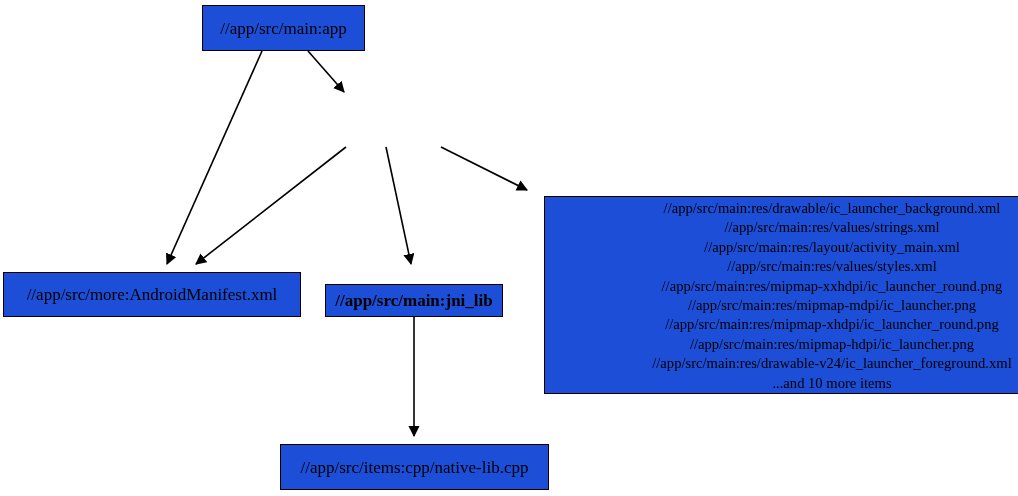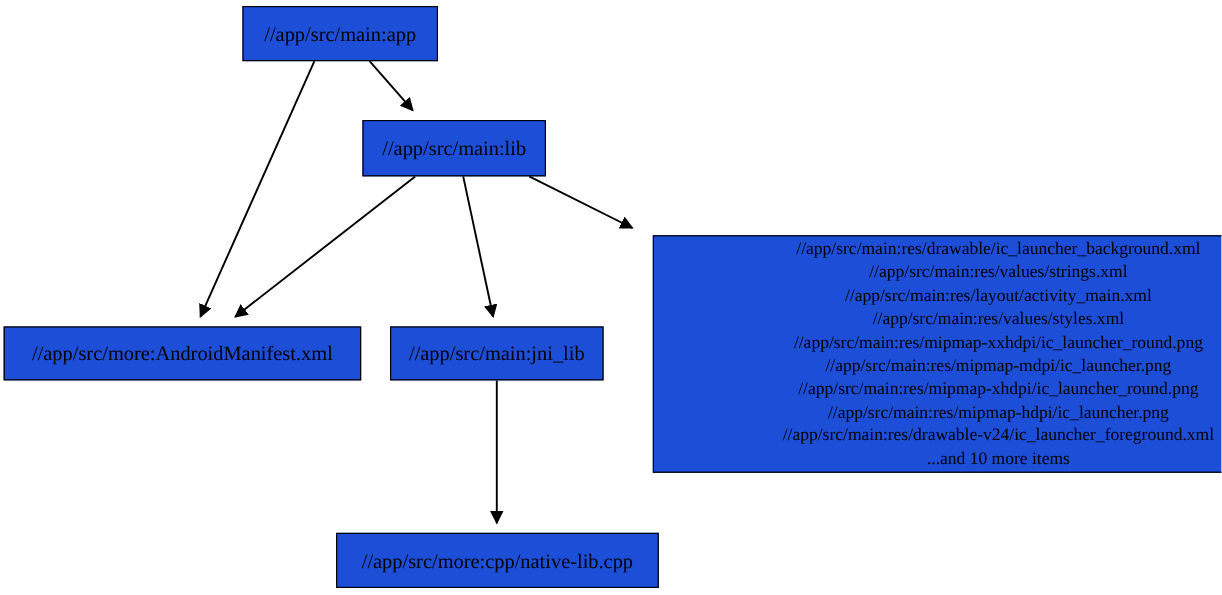--- a/index.html
+++ b/index.html
@@ -43,21 +43,21 @@
     letter-spacing: 0px;
   }
   .node-label.multi {
     font-size: 14.6px;
     line-height: 19.4px;
   }
   
   #node-app        { left: 202px; top: 5px;   width: 163px; height: 46px; }
   #node-lib        { left: 302px; top: 100px; width: 153px; height: 47px; }
   #node-manifest   { left: 3px;   top: 272px; width: 298px; height: 45px; }
-  #node-jnilib     { left: 325px; top: 272px; width: 178px; height: 45px; }
+  #node-jnilib     { left: 325px; top: 284px; width: 178px; height: 33px; font-weight: bold; }
   #node-resources  { left: 544px; top: 196px; width: 576px; height: 198px; align-items: flex-end; }
   #node-nativelib  { left: 280px; top: 444px; width: 269px; height: 46px; }
 </style>
 </head>
 <body>
 
 <div id="canvas">
 
   <svg class="edge-layer" width="1018" height="496" viewBox="0 0 1018 496">
     <defs>
@@ -76,34 +76,31 @@
 
     <path d="M 441,147 L 527,190" stroke="#000000" stroke-width="1.6" fill="none" marker-end="url(#arrow)"></path>
 
     <path d="M 414,317 L 414,436" stroke="#000000" stroke-width="1.6" fill="none" marker-end="url(#arrow)"></path>
   </svg>
 
   <div class="node" id="node-app">
     <span class="node-label">//app/src/main:app</span>
   </div>
 
-  <div class="node" id="node-lib">
-    <span class="node-label">//app/src/main:lib</span>
-  </div>
 
   <div class="node" id="node-manifest">
     <span class="node-label">//app/src/more:AndroidManifest.xml</span>
   </div>
 
   <div class="node" id="node-jnilib">
     <span class="node-label">//app/src/main:jni_lib</span>
   </div>
 
   <div class="node" id="node-nativelib">
-    <span class="node-label">//app/src/more:cpp/native-lib.cpp</span>
+    <span class="node-label">//app/src/items:cpp/native-lib.cpp</span>
   </div>
 
   <div class="node" id="node-resources">
     <span class="node-label multi">//app/src/main:res/drawable/ic_launcher_background.xml
 //app/src/main:res/values/strings.xml
 //app/src/main:res/layout/activity_main.xml
 //app/src/main:res/values/styles.xml
 //app/src/main:res/mipmap-xxhdpi/ic_launcher_round.png
 //app/src/main:res/mipmap-mdpi/ic_launcher.png
 //app/src/main:res/mipmap-xhdpi/ic_launcher_round.png

